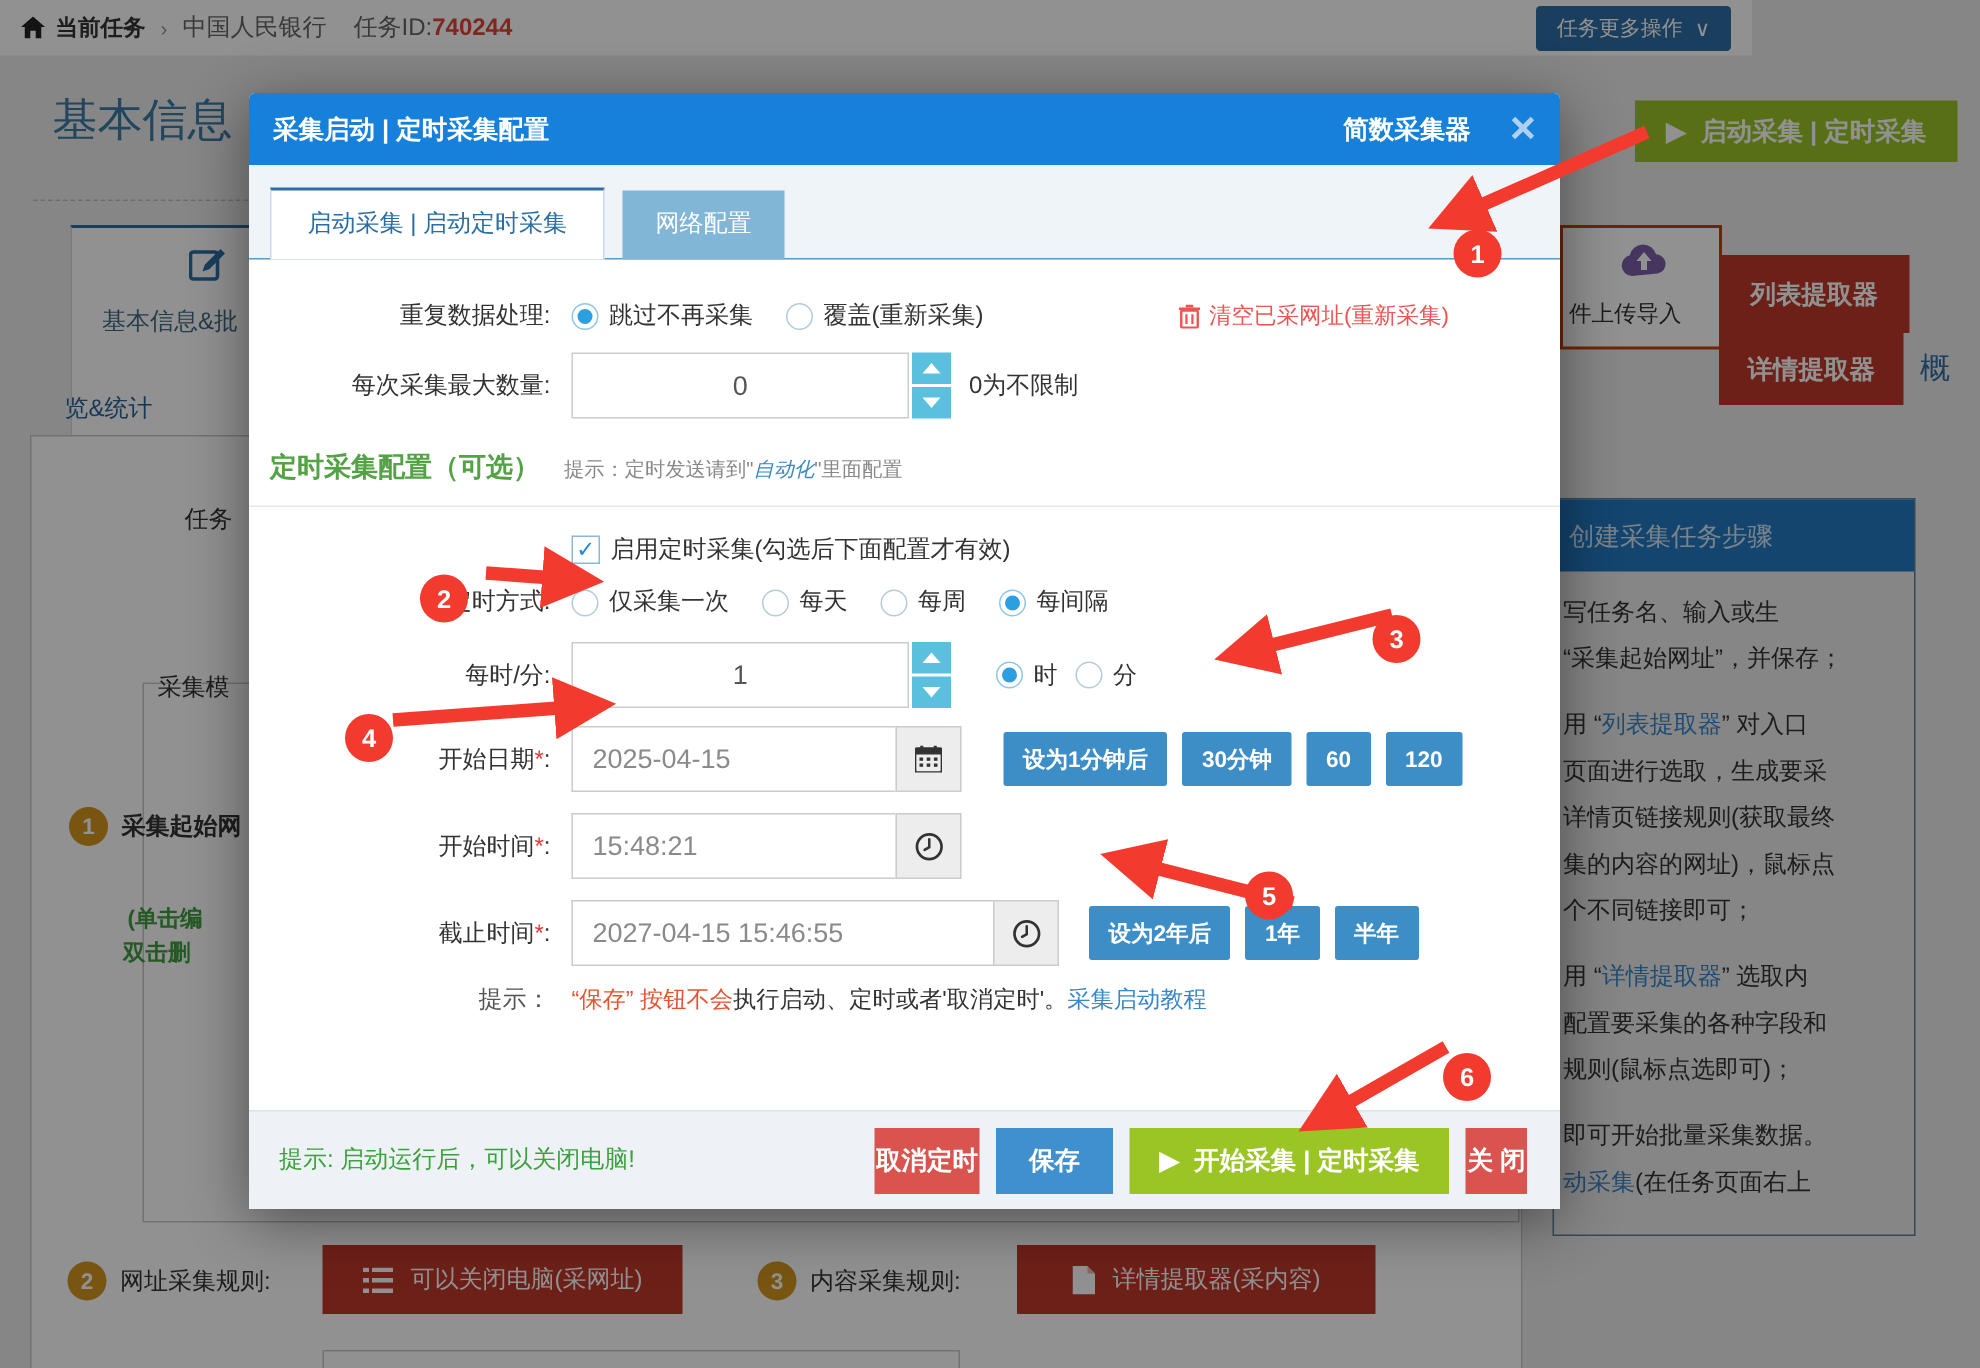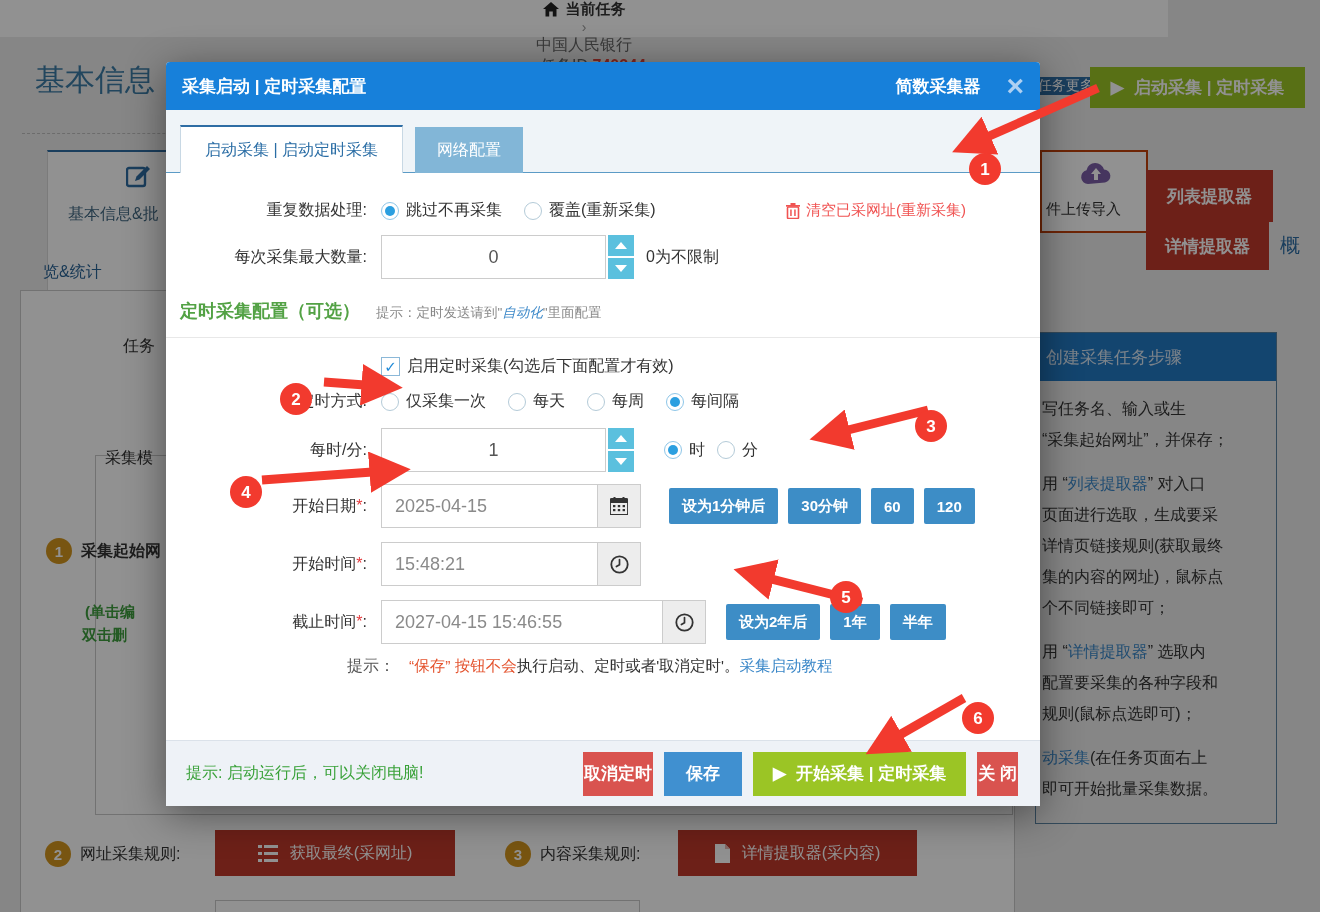--- a/index.html
+++ b/index.html
@@ -1,20 +1,20 @@
 <!DOCTYPE html>
 <html><head>
 <meta charset="utf-8">
 <style>
   * { margin:0; padding:0; box-sizing:border-box; }
   body { background:#555; font-family:"Liberation Sans","DejaVu Sans",sans-serif; }
   .stage { position:relative; width:1320px; height:912px; margin:0 auto; background:#ececec; overflow:hidden; font-family:"Liberation Sans","DejaVu Sans",sans-serif; }
 
   
-  .topbar { position:absolute; left:0; top:0; width:1168px; height:37px; background:#fff; display:flex; align-items:center; padding:0 14px;flex-direction:column; }
+  .topbar { position:absolute; left:0; top:0; width:1168px; height:37px; background:#fff; display:flex; align-items:center; padding:0 14px; }
   .crumb-home { display:flex; align-items:center; gap:7px; font-size:15px; font-weight:bold; color:#333; }
   .crumb-sep { color:#9a9a9a; margin:0 10px; font-size:14px; }
   .crumb-task { color:#666; font-size:16px; }
   .crumb-id { color:#666; font-size:16px; margin-left:18px; }
   .crumb-id b { color:#e0443a; font-weight:bold; }
   .more-btn { margin-left:auto; background:#2e6da4; color:#fff; font-size:14px; height:30px; padding:0 14px; border:0; border-radius:3px; display:flex; align-items:center; gap:8px; cursor:pointer; }
 
   .page-title { position:absolute; left:35px; top:60px; font-size:30px; color:#3c7ca5; }
   .start-top-btn { position:absolute; left:1090px; top:67px; width:215px; height:41px; background:#9bc525; color:#fff; border:0; font-size:17px; font-weight:bold; display:flex; align-items:center; justify-content:center; gap:10px; cursor:pointer; }
 
@@ -156,21 +156,21 @@
   </div>
   <button class="red-big-btn" style="position:absolute; left:215px; top:830px; width:240px;">
     <svg width="20" height="17" viewBox="0 0 20 17">
       <rect x="0" y="0" width="4" height="3" fill="#fff"></rect>
         <rect x="6" y="0" width="14" height="3" fill="#fff"></rect>
       <rect x="0" y="7" width="4" height="3" fill="#fff"></rect>
         <rect x="6" y="7" width="14" height="3" fill="#fff"></rect>
       <rect x="0" y="14" width="4" height="3" fill="#fff"></rect>
         <rect x="6" y="14" width="14" height="3" fill="#fff"></rect>
     </svg>
-    <span>获取最终(采网址)</span>
+    <span>可以关闭电脑(采网址)</span>
   </button>
 
   <div class="step-row" style="left:505px; top:841px;">
     <span class="num-dot">3</span>
     <span>内容采集规则:</span>
   </div>
   <button class="red-big-btn" style="position:absolute; left:678px; top:830px; width:239px;">
     <svg width="15" height="19" viewBox="0 0 15 19">
       <path d="M0 0 H10 L15 5 V19 H0 Z" fill="#fff"></path>
         <path d="M10 0 L15 5 H10 Z" fill="#e8b9b4"></path>
@@ -201,22 +201,22 @@
         <div><span>用 “</span><span class="lnk">列表提取器</span><span>” 对入口</span></div>
         <div><span>页面进行选取，生成要采</span></div>
         <div><span>详情页链接规则(获取最终</span></div>
         <div><span>集的内容的网址)，鼠标点</span></div>
         <div><span>个不同链接即可；</span></div>
         <div class="spacer"></div>
         <div><span>用 “</span><span class="lnk">详情提取器</span><span>” 选取内</span></div>
         <div><span>配置要采集的各种字段和</span></div>
         <div><span>规则(鼠标点选即可)；</span></div>
         <div class="spacer"></div>
+        <div><span>即可开始批量采集数据。</span></div>
         <div><span class="lnk">动采集</span><span>(在任务页面右上</span></div>
-        <div><span>即可开始批量采集数据。</span></div>
       </div>
   </div>
 
   <div class="dim"></div>
 
   <div class="modal">
     <div class="m-head">
       <span class="m-title">采集启动 | 定时采集配置</span>
       <span class="m-brand">简数采集器</span>
       <span class="m-close">×</span>
@@ -368,21 +368,21 @@
               </svg>
           </span>
         </span>
         <span style="width:10px;"></span>
         <button class="quick-btn">设为2年后</button>
         <button class="quick-btn">1年</button>
         <button class="quick-btn">半年</button>
       </div>
 
       <div class="m-row" style="font-size:15.5px;">
-        <span class="lbl" style="color:#555;margin-left:28px;">提示：</span>
+        <span class="lbl" style="color:#555;">提示：</span>
         <span class="note-red">“保存” 按钮不会</span>
         <span class="note-dark">执行启动、定时或者'取消定时'。</span>
         <span class="note-lnk">采集启动教程</span>
       </div>
 
     </div>
 
     <div class="m-foot">
       <span class="foot-hint">提示: 启动运行后，可以关闭电脑!</span>
       <span class="foot-btns">

